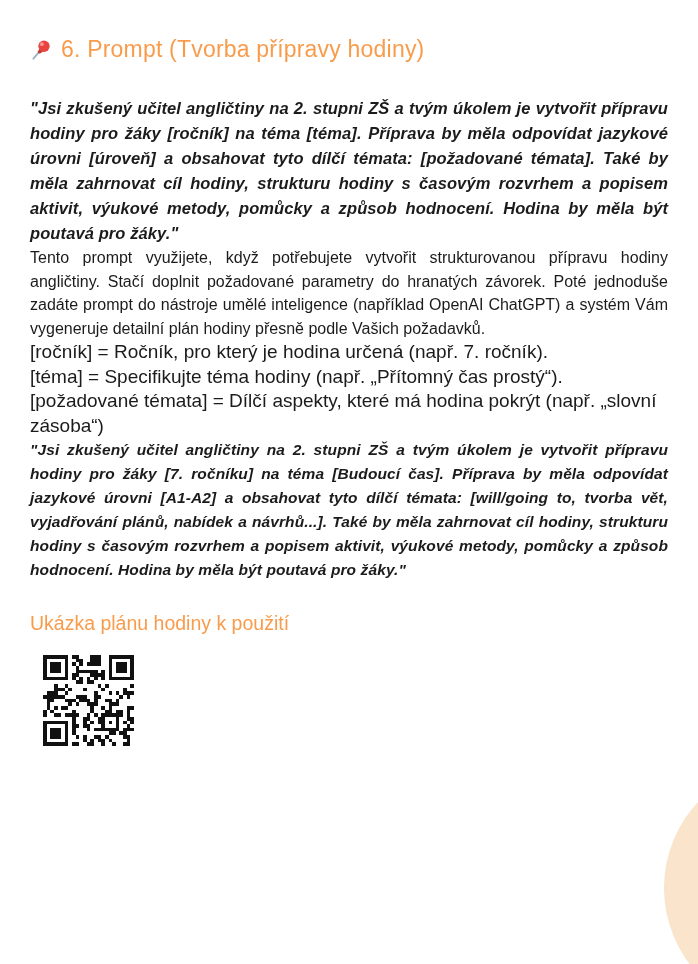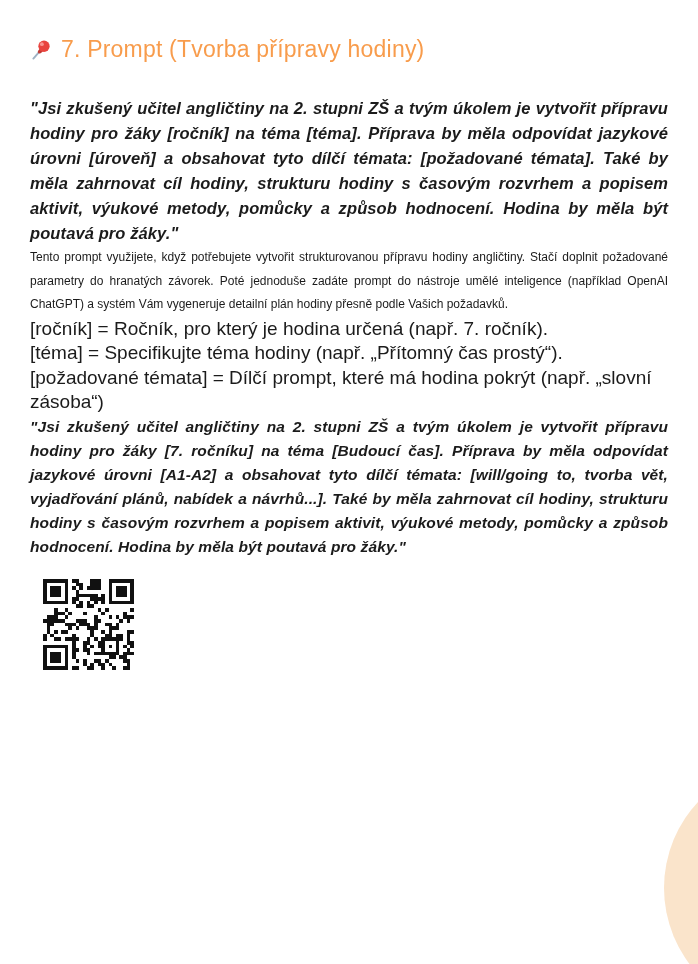--- a/index.html
+++ b/index.html
@@ -50,21 +50,21 @@
     letter-spacing: 0.1px;
   }
   h2.section-heading {
     margin: 30px 0 10px 0;
     font-size: 19.5px;
     font-weight: 400;
     color: var(--accent, #F89C4C);
   }
   .body-text {
     margin: 0;
-    font-size: 12px;
+    font-size: 16px;
     line-height: 23.5px;
     text-align: justify;
   }
   .bracket-list { margin: 0; }
   .bracket-list .bracket-item {
     font-size: 19px;
     line-height: 24.5px;
   }
   .example {
     margin: 0;
@@ -89,35 +89,36 @@
 
     <div class="title-row">
       <span class="pin">
         <svg viewBox="0 0 24 24" width="23" height="23" aria-hidden="true">
           <line x1="3.5" y1="21.5" x2="11" y2="13" stroke="#9fb2c4" stroke-width="2" stroke-linecap="round"></line>
           <ellipse cx="11.2" cy="13.2" rx="3.6" ry="2.1" fill="#c23a34" transform="rotate(-45 11.2 13.2)"></ellipse>
           <circle cx="14.6" cy="8.6" r="5.9" fill="#e8433e"></circle>
           <circle cx="12.4" cy="6.4" r="2" fill="#f99490"></circle>
         </svg>
       </span>
-      <h1>7. Prompt (Tvorba přípravy hodiny)</h1>
+      <h1>6. Prompt (Tvorba přípravy hodiny)</h1>
     </div>
 
     <p class="quote">"Jsi zkušený učitel angličtiny na 2. stupni ZŠ a tvým úkolem je vytvořit přípravu hodiny pro žáky [ročník] na téma [téma]. Příprava by měla odpovídat jazykové úrovni [úroveň] a obsahovat tyto dílčí témata: [požadované témata]. Také by měla zahrnovat cíl hodiny, strukturu hodiny s časovým rozvrhem a popisem aktivit, výukové metody, pomůcky a způsob hodnocení. Hodina by měla být poutavá pro žáky."</p>
 
     <p class="body-text">Tento prompt využijete, když potřebujete vytvořit strukturovanou přípravu hodiny angličtiny. Stačí doplnit požadované parametry do hranatých závorek. Poté jednoduše zadáte prompt do nástroje umělé inteligence (například OpenAI ChatGPT) a systém Vám vygeneruje detailní plán hodiny přesně podle Vašich požadavků.</p>
 
     <div class="bracket-list">
       <div class="bracket-item">[ročník] = Ročník, pro který je hodina určená (např. 7. ročník).</div>
       <div class="bracket-item">[téma] = Specifikujte téma hodiny (např. „Přítomný čas prostý“).</div>
-      <div class="bracket-item">[požadované témata] = Dílčí prompt, které má hodina pokrýt (např. „slovní zásoba“)</div>
+      <div class="bracket-item">[požadované témata] = Dílčí aspekty, které má hodina pokrýt (např. „slovní zásoba“)</div>
     </div>
 
     <p class="example">"Jsi zkušený učitel angličtiny na 2. stupni ZŠ a tvým úkolem je vytvořit přípravu hodiny pro žáky [7. ročníku] na téma [Budoucí čas]. Příprava by měla odpovídat jazykové úrovni [A1-A2] a obsahovat tyto dílčí témata: [will/going to, tvorba vět, vyjadřování plánů, nabídek a návrhů...]. Také by měla zahrnovat cíl hodiny, strukturu hodiny s časovým rozvrhem a popisem aktivit, výukové metody, pomůcky a způsob hodnocení. Hodina by měla být poutavá pro žáky."</p>
 
+    <h2 class="section-heading">Ukázka plánu hodiny k použití</h2>
 
     <div class="qr-wrap">
       <svg id="qr-svg" shape-rendering="crispEdges" aria-hidden="true" viewBox="0 0 25 25" width="91" height="91">
           <rect width="25" height="25" fill="#ffffff"></rect>
           <rect x="0" y="0" width="1" height="1" fill="#111111"></rect>
           <rect x="1" y="0" width="1" height="1" fill="#111111"></rect>
           <rect x="2" y="0" width="1" height="1" fill="#111111"></rect>
           <rect x="3" y="0" width="1" height="1" fill="#111111"></rect>
           <rect x="4" y="0" width="1" height="1" fill="#111111"></rect>
           <rect x="5" y="0" width="1" height="1" fill="#111111"></rect>

